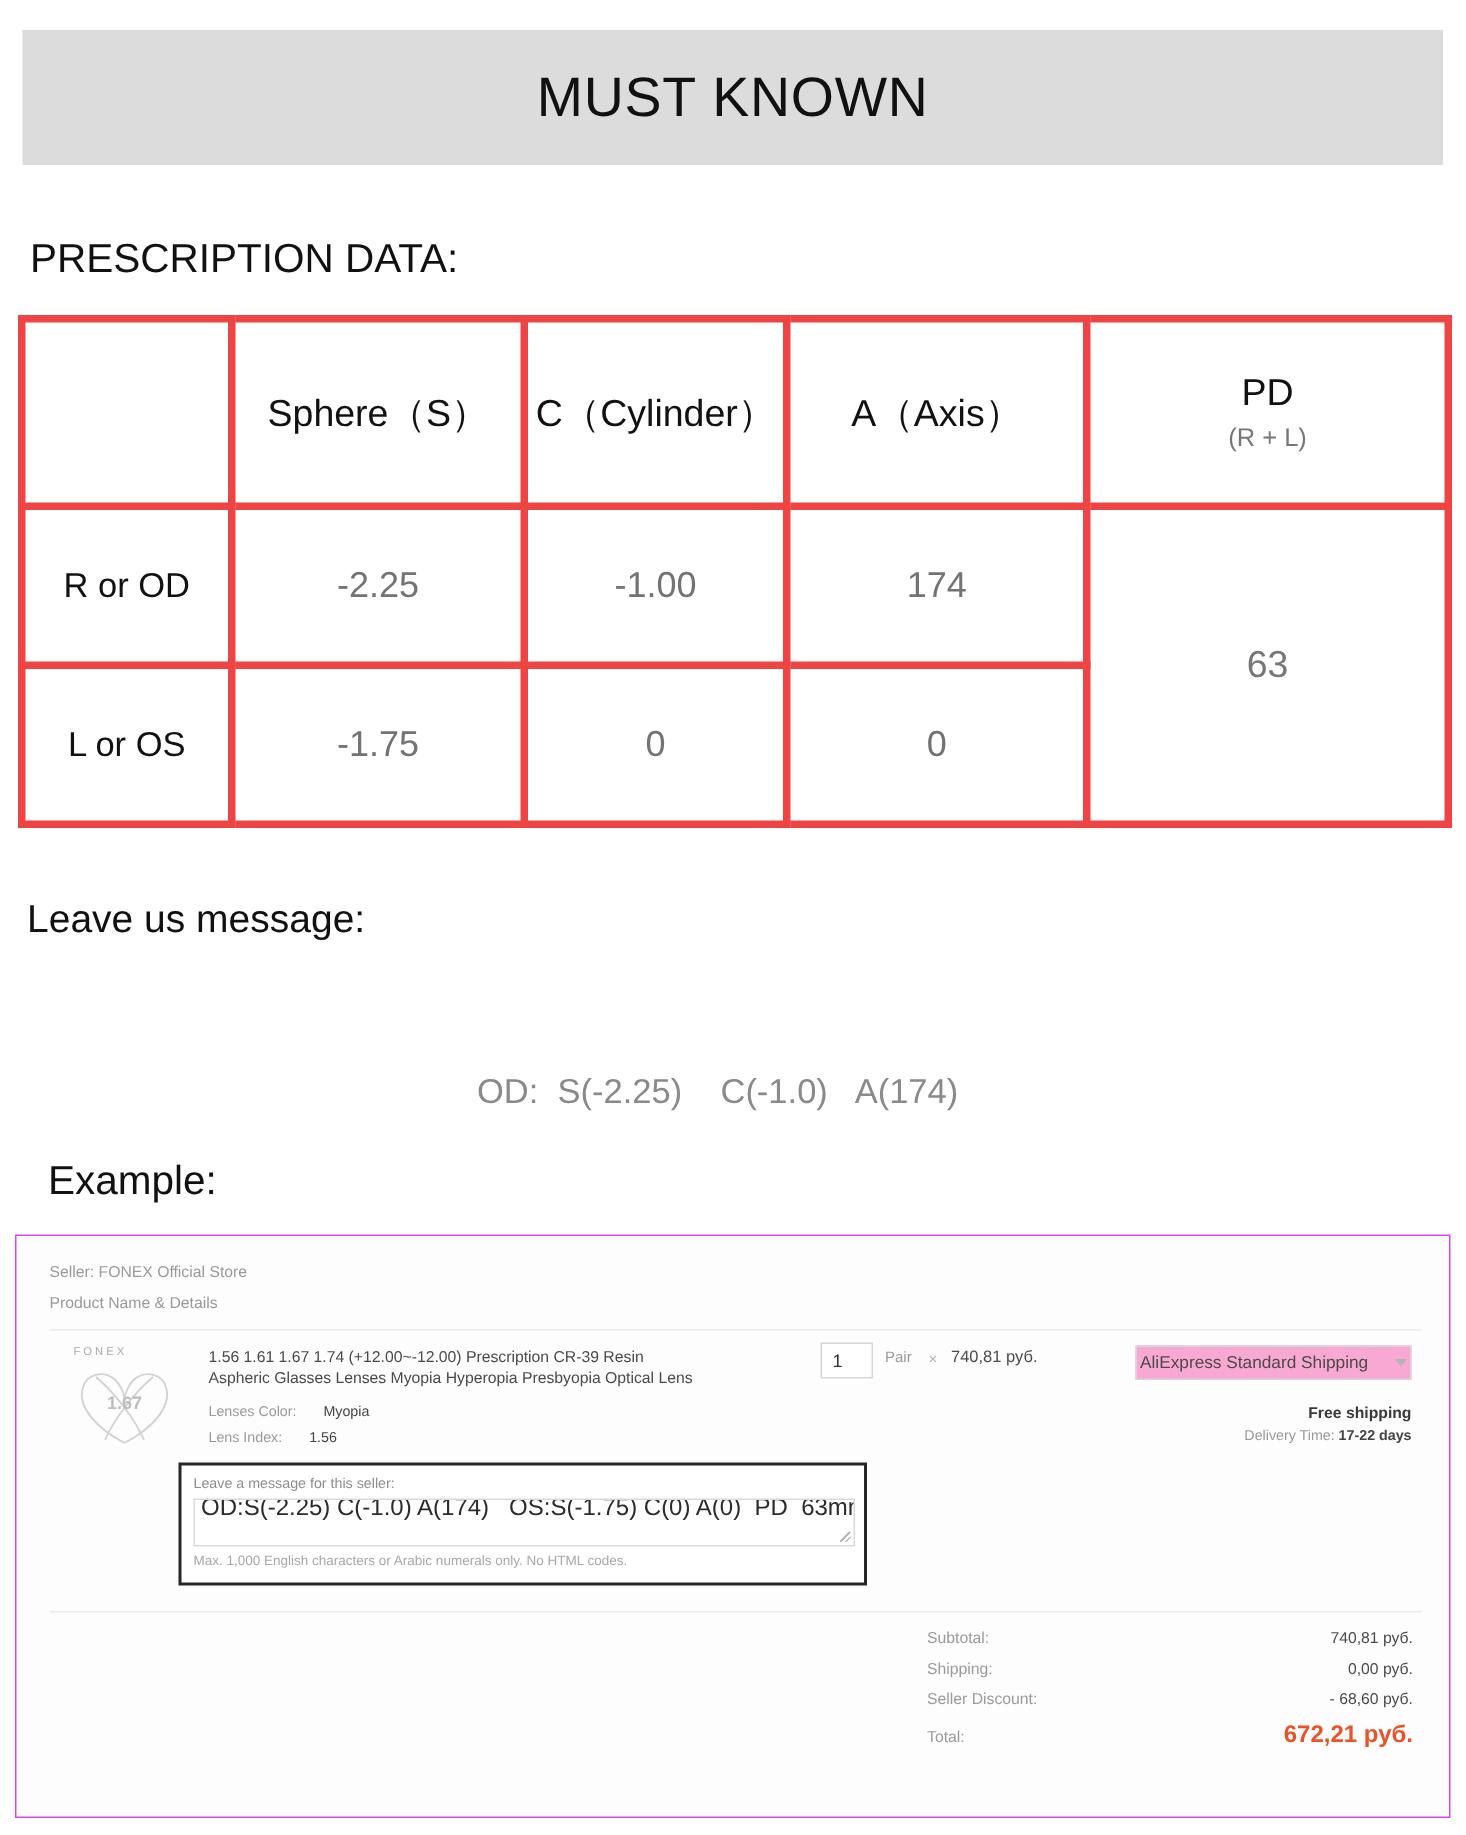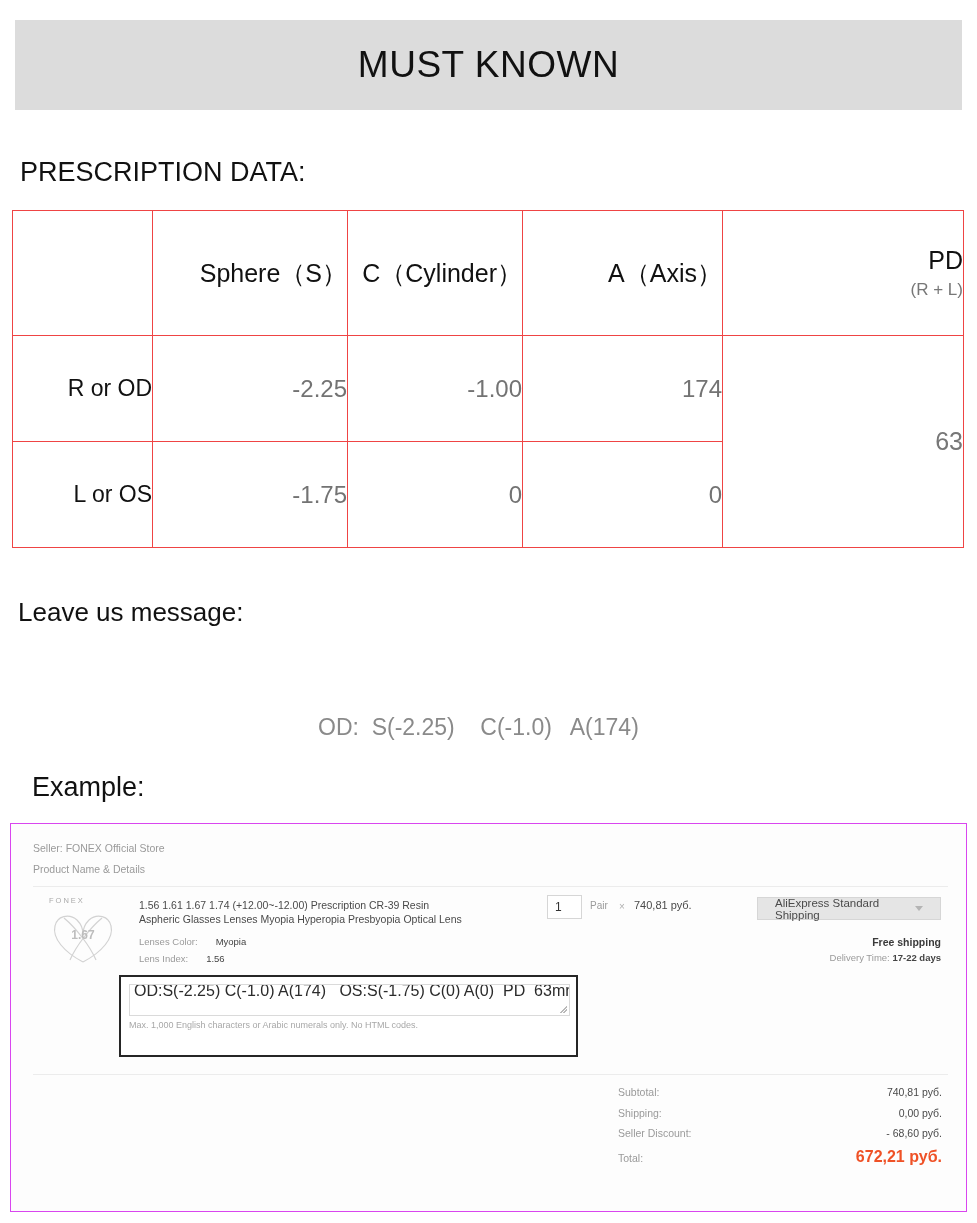--- a/index.html
+++ b/index.html
@@ -45,22 +45,22 @@
 
   
   .rx-table {
     position: absolute;
     left: 12px; top: 210px;
     width: 951px;
     border-collapse: collapse;
     table-layout: fixed;
   }
   .rx-table td {
-    border: 1px solid #ef4444;
-    text-align: right;
+    border: 5px solid #ef4444;
+    text-align: center;
     vertical-align: middle;
     padding: 0;
   }
   .rx-table .r-head { height: 125px; }
   .rx-table .r-body { height: 106px; }
 
   .col-lbl { width: 140px; }
   .col-sph { width: 195px; }
   .col-cyl { width: 175px; }
   .col-axs { width: 200px; }
@@ -176,23 +176,23 @@
   .qty-price {
     position: absolute; left: 634px; top: 899px;
     font-size: 11px; color: #4a4a4a;
   }
 
   
   .ship-select {
     position: absolute; left: 757px; top: 897px;
     width: 184px; height: 23px;
     border: 1px solid #d6d6d6;
-    background: #e5e5e5;
+    background: #f9a8d4;
     display: flex; align-items: center;
-    padding: 0 17px;
+    padding: 0 2px;
     font-size: 11.5px; color: #4a4a4a;
   }
   .ship-caret {
     margin-left: auto;
     width: 0; height: 0;
     border-left: 4px solid transparent;
     border-right: 4px solid transparent;
     border-top: 5px solid #b4b4b4;
   }
   .free-ship {
@@ -351,20 +351,21 @@
   <span>AliExpress Standard Shipping</span>
   <span class="ship-caret"></span>
 </div>
 <div class="free-ship">Free shipping</div>
 <div class="delivery">
   <span>Delivery Time:</span>
   <b>17-22 days</b>
 </div>
 
 <div class="msg-wrap">
+  <div class="msg-cap">Leave a message for this seller:</div>
   <div class="msg-input">OD:S(-2.25) C(-1.0) A(174)   OS:S(-1.75) C(0) A(0)  PD  63mm
     <span class="msg-resize"></span>
   </div>
   <div class="msg-hint">Max. 1,000 English characters or Arabic numerals only. No HTML codes.</div>
 </div>
 
 <div class="totals">
   <div class="tot-row">
     <span class="tot-lbl">Subtotal:</span>
     <span class="tot-val">740,81 руб.</span>

